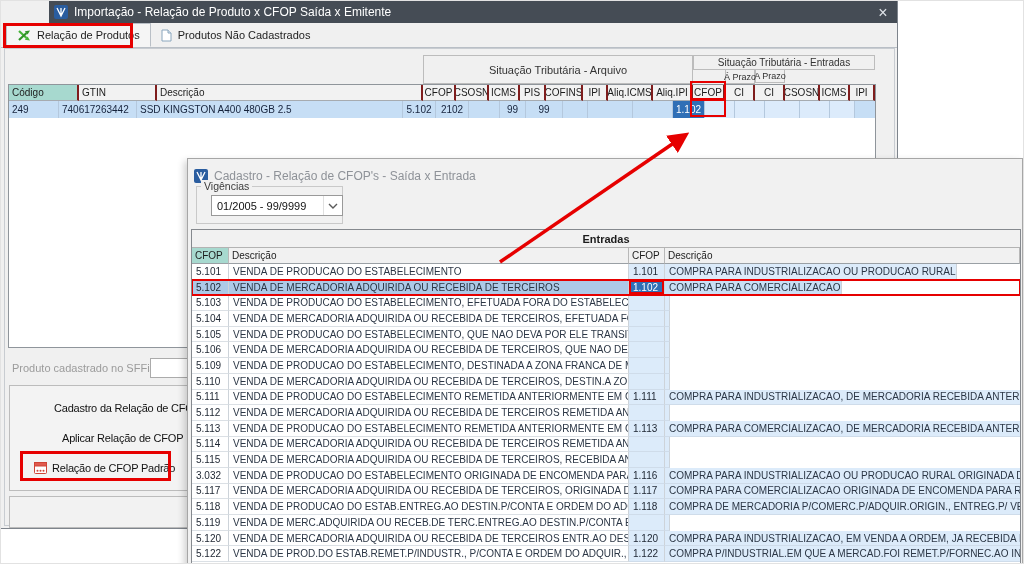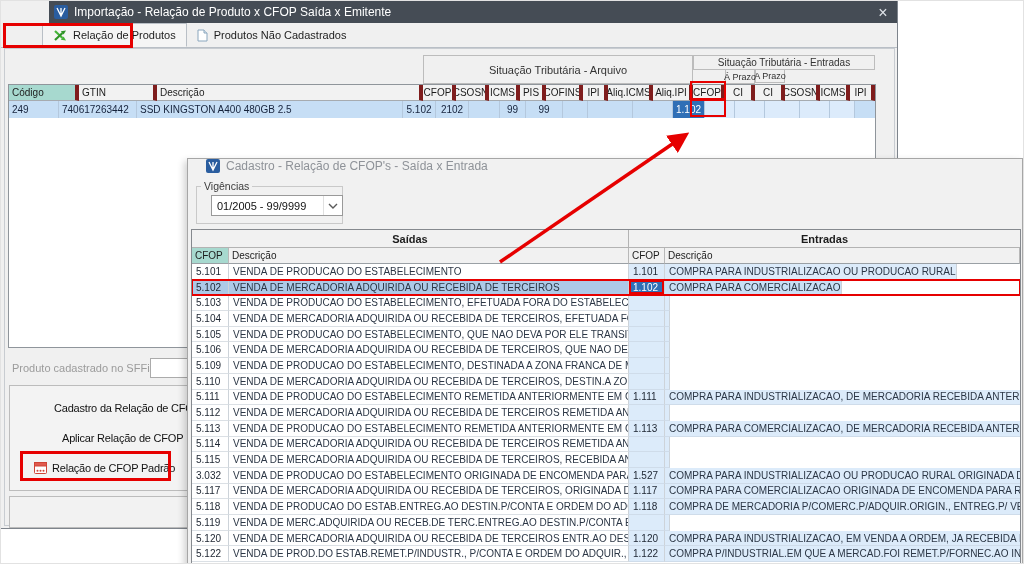--- a/index.html
+++ b/index.html
@@ -10,35 +10,35 @@
   
   .mwin{position:absolute;left:0;top:0;width:898px;height:529px;background:#f0f0f0;
         border:1px solid #7e848c;box-sizing:border-box;z-index:1;}
   .titlebar{position:absolute;left:0;top:0;right:0;height:22px;background:#454c55;
             display:flex;align-items:center;padding:0 0 0 5px;box-sizing:border-box;margin-left:48px;}
   .titlebar .ttl{color:#ffffff;font-size:12px;margin-left:6px;flex:1;white-space:nowrap;overflow:hidden;}
   .closebtn{color:#dfe3e8;font-size:16px;width:28px;text-align:center;line-height:21px;cursor:default;}
   .tabs{position:absolute;left:0;top:22px;right:0;height:25px;border-bottom:1px solid #b9bfc6;
         display:flex;align-items:flex-end;padding-left:5px;box-sizing:border-box;background:#f0f0f0;}
   .tab{height:24px;display:flex;align-items:center;gap:6px;padding:0 10px;font-size:11px;color:#1d1d1d;box-sizing:border-box;}
-  .tab.active{background:#f5f5f5;border:1px solid #b9bfc6;border-bottom:1px solid #f5f5f5;margin-left:36px;}
+  .tab.active{background:#f5f5f5;border:1px solid #b9bfc6;border-bottom:1px solid #f5f5f5;}
   .inner{position:absolute;left:3px;top:47px;width:891px;height:478px;border:1px solid #c8ccd1;box-sizing:border-box;}
   .lbl-total{position:absolute;left:11px;top:57px;font-size:11px;font-weight:bold;color:#17202e;white-space:nowrap;}
 
   .gbox{position:absolute;border:1px solid #bcbcbc;box-sizing:border-box;display:flex;
         align-items:center;justify-content:center;font-size:10px;color:#333;background:#f0f0f0;white-space:nowrap;}
   .gb-arquivo{left:422px;top:54px;width:270px;height:29px;font-size:11px;}
   .gb-entradas{left:692px;top:54px;width:182px;height:15px;font-size:10px;}
   .gb-avista{left:724px;top:68px;width:30px;height:15px;font-size:9px;}
   .gb-aprazo{left:754px;top:68px;width:30px;height:14px;font-size:9px;}
 
   .ptable{position:absolute;left:7px;top:83px;width:868px;height:264px;background:#ffffff;
           border:1px solid #8f959b;box-sizing:border-box;}
   .phead{display:flex;height:16px;}
-  .ph{box-sizing:border-box;border-right:4px solid #7f1d1d;border-bottom:1px solid #a6abb0;
+  .ph{box-sizing:border-box;border-right:2px solid #7f1d1d;border-bottom:1px solid #a6abb0;
       background:#f2f2f2;font-size:10px;display:flex;align-items:center;justify-content:center;
       color:#1c1c1c;white-space:nowrap;overflow:hidden;flex:none;}
   .ph.lft{justify-content:flex-start;padding-left:3px;}
   .ph.sorted{background:#a7d9cf;}
   .prow{display:flex;height:17px;background:#c6def5;}
   .pc{box-sizing:border-box;border-right:1px solid #b4c8dd;font-size:10px;display:flex;align-items:center;
       justify-content:center;color:#16233c;white-space:nowrap;overflow:hidden;flex:none;}
   .pc.lft{justify-content:flex-start;padding-left:3px;}
   .pc.ent{background:#dcebfb;}
   .pc.selcell{background:#2f6fb6;color:#ffffff;}
@@ -52,22 +52,22 @@
   .mitem{height:30px;display:flex;align-items:center;font-size:11px;letter-spacing:-0.2px;color:#121212;white-space:nowrap;}
   .mitem.i1{padding-left:44px;}
   .mitem.i2{padding-left:52px;}
   .mitem.i3{padding-left:24px;gap:5px;}
   .panel2{position:absolute;left:8px;top:495px;width:330px;height:32px;border:1px solid #bcbcbc;
           background:#f2f2f2;box-sizing:border-box;}
 
   
   .cwin{position:absolute;left:187px;top:158px;width:836px;height:420px;background:#f1f1f1;
         border:1px solid #a6a6a6;box-sizing:border-box;z-index:3;box-shadow:-3px 3px 7px rgba(0,0,0,0.18);}
-  .ctitle{position:absolute;left:0;top:0;right:0;height:24px;display:flex;align-items:flex-start;
-          padding-left:18px;box-sizing:border-box;}
+  .ctitle{position:absolute;left:0;top:0;right:0;height:24px;display:flex;align-items:flex-end;
+          padding-left:6px;box-sizing:border-box;}
   .ctitle .ttl{color:#8e9298;font-size:12px;margin-left:6px;white-space:nowrap;}
   .fieldset{position:absolute;left:8px;top:27px;width:147px;height:38px;border:1px solid #c9c9c9;box-sizing:border-box;}
   .legend{position:absolute;left:13px;top:21px;font-size:10.5px;color:#3a3a3a;background:#f1f1f1;padding:0 3px;}
   .combo{position:absolute;left:23px;top:36px;width:132px;height:21px;background:#fff;border:1px solid #999;
          box-sizing:border-box;display:flex;align-items:center;}
   .combo .val{flex:1;font-size:11px;padding-left:5px;color:#111;white-space:nowrap;overflow:hidden;}
   .combo .drop{width:18px;height:100%;display:flex;align-items:center;justify-content:center;border-left:1px solid #e0e0e0;}
 
   .ctable{position:absolute;left:3px;top:70px;width:830px;bottom:0;border:1px solid #85898e;
           background:#fff;box-sizing:border-box;overflow:hidden;}
@@ -227,21 +227,20 @@
     <span class="val">01/2005 - 99/9999</span>
     <span class="drop">
       <svg width="10" height="6" viewBox="0 0 10 6">
           <polyline points="1,1 5,5 9,1" fill="none" stroke="#5a5a5a" stroke-width="1.4"></polyline>
         </svg>
     </span>
   </div>
 
   <div class="ctable">
     <div class="cgrouprow">
-      <div class="cg saidas">Saídas</div>
       <div class="cg entradas">Entradas</div>
     </div>
     <div class="cheadrow">
       <div class="chc teal w-scfop">CFOP</div>
       <div class="chc w-sdesc">Descrição</div>
       <div class="chc w-ecfop">CFOP</div>
       <div class="chc w-edesc">Descrição</div>
     </div>
     <div>
         <div class="crow">
@@ -318,21 +317,21 @@
         </div>
         <div class="crow">
           <div class="ccell num sai w-scfop">5.115</div>
           <div class="ccell txt sai w-sdesc">VENDA DE MERCADORIA ADQUIRIDA OU RECEBIDA DE TERCEIROS, RECEBIDA ANTERIORM</div>
           <div class="ccell num ent w-ecfop"></div>
           <div class="ccell txt ent w-edesc"></div>
         </div>
         <div class="crow">
           <div class="ccell num sai w-scfop">3.032</div>
           <div class="ccell txt sai w-sdesc">VENDA DE PRODUCAO DO ESTABELECIMENTO ORIGINADA DE ENCOMENDA PARA ENTREGA F</div>
-          <div class="ccell num ent w-ecfop">1.527</div>
+          <div class="ccell num ent w-ecfop">1.116</div>
           <div class="ccell txt ent w-edesc">COMPRA PARA INDUSTRIALIZACAO OU PRODUCAO RURAL ORIGINADA DE ENCO</div>
         </div>
         <div class="crow">
           <div class="ccell num sai w-scfop">5.117</div>
           <div class="ccell txt sai w-sdesc">VENDA DE MERCADORIA ADQUIRIDA OU RECEBIDA DE TERCEIROS, ORIGINADA DE ENCOM</div>
           <div class="ccell num ent w-ecfop">1.117</div>
           <div class="ccell txt ent w-edesc">COMPRA PARA COMERCIALIZACAO ORIGINADA DE ENCOMENDA PARA RECEBIME</div>
         </div>
         <div class="crow">
           <div class="ccell num sai w-scfop">5.118</div>

